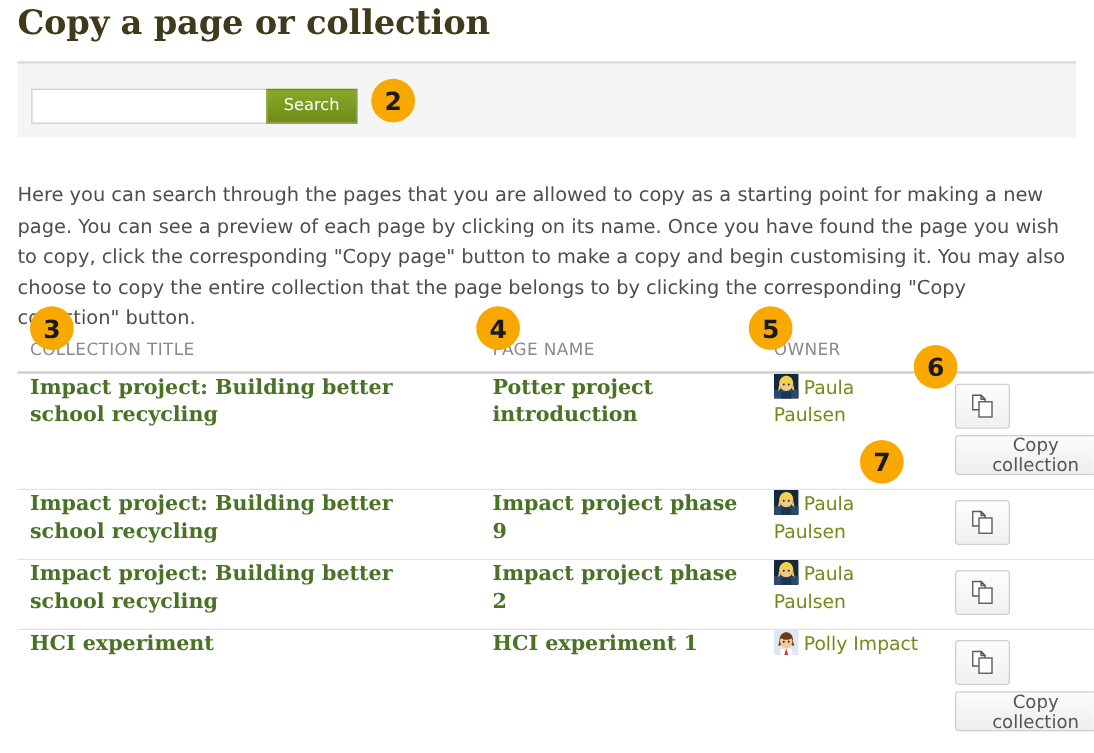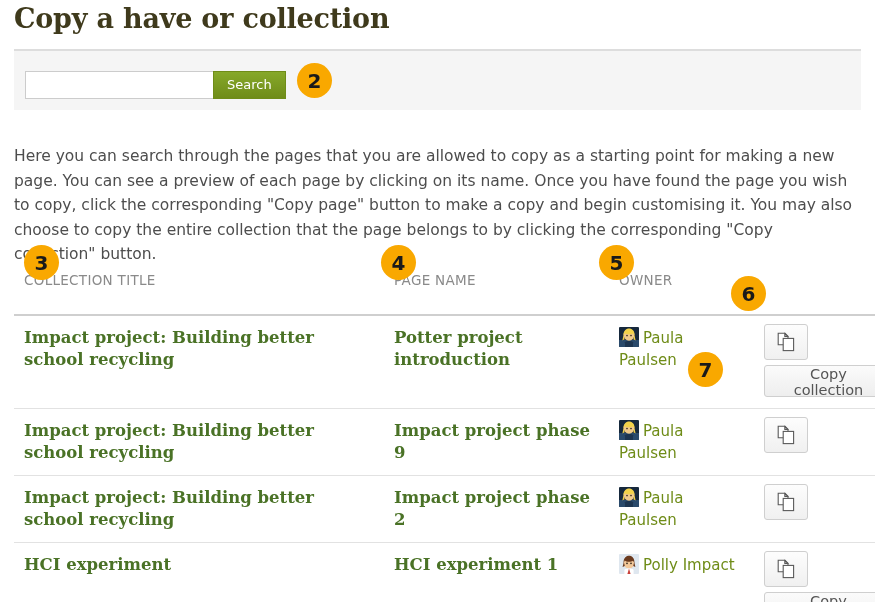--- a/index.html
+++ b/index.html
@@ -97,27 +97,27 @@
     border-collapse: collapse;
     table-layout: fixed;
   }
   .tbl th {
     text-align: left;
     font-weight: normal;
     font-size: 13.5px;
     letter-spacing: 0.3px;
     color: #8a8a8a;
     text-transform: uppercase;
-    padding: 0 0 26px 10px;
+    padding: 0 0 9px 10px;
     border-bottom: 2px solid #cfcfcf;
     font-family: "DejaVu Sans", sans-serif;
     vertical-align: bottom;
   }
   .tbl td {
-    padding: 11px 10px 11px 10px;
+    padding: 0 10px 11px 10px;
     border-bottom: 1px solid #e2e2e2;
     vertical-align: top;
     font-size: 15px;
   }
   .tbl tr:last-child td { border-bottom: none; }
 
   .col-collection { width: 360px; }
   .col-page { width: 215px; }
   .col-owner { width: 135px; }
   .col-actions { width: 137px; }
@@ -209,21 +209,21 @@
   #badge-2 { left: 297px; top: 63px; }
   #badge-3 { left: 24px;  top: 245px; }
   #badge-4 { left: 381px; top: 245px; }
   #badge-5 { left: 599px; top: 245px; }
   #badge-6 { left: 731px; top: 276px; }
   #badge-7 { left: 688px; top: 352px; }
 </style>
 </head>
 <body>
 
-<div class="page-title">Copy a have or collection</div>
+<div class="page-title">Copy a page or collection</div>
 
 <div class="search-panel">
   <div class="search-form">
     <input class="search-input" type="text" placeholder="" style="">
     <button class="search-button">Search</button>
   </div>
 </div>
 
 <div class="description">Here you can search through the pages that you are allowed to copy as a starting point for making a new page. You can see a preview of each page by clicking on its name. Once you have found the page you wish to copy, click the corresponding "Copy page" button to make a copy and begin customising it. You may also choose to copy the entire collection that the page belongs to by clicking the corresponding "Copy collection" button.</div>
 

